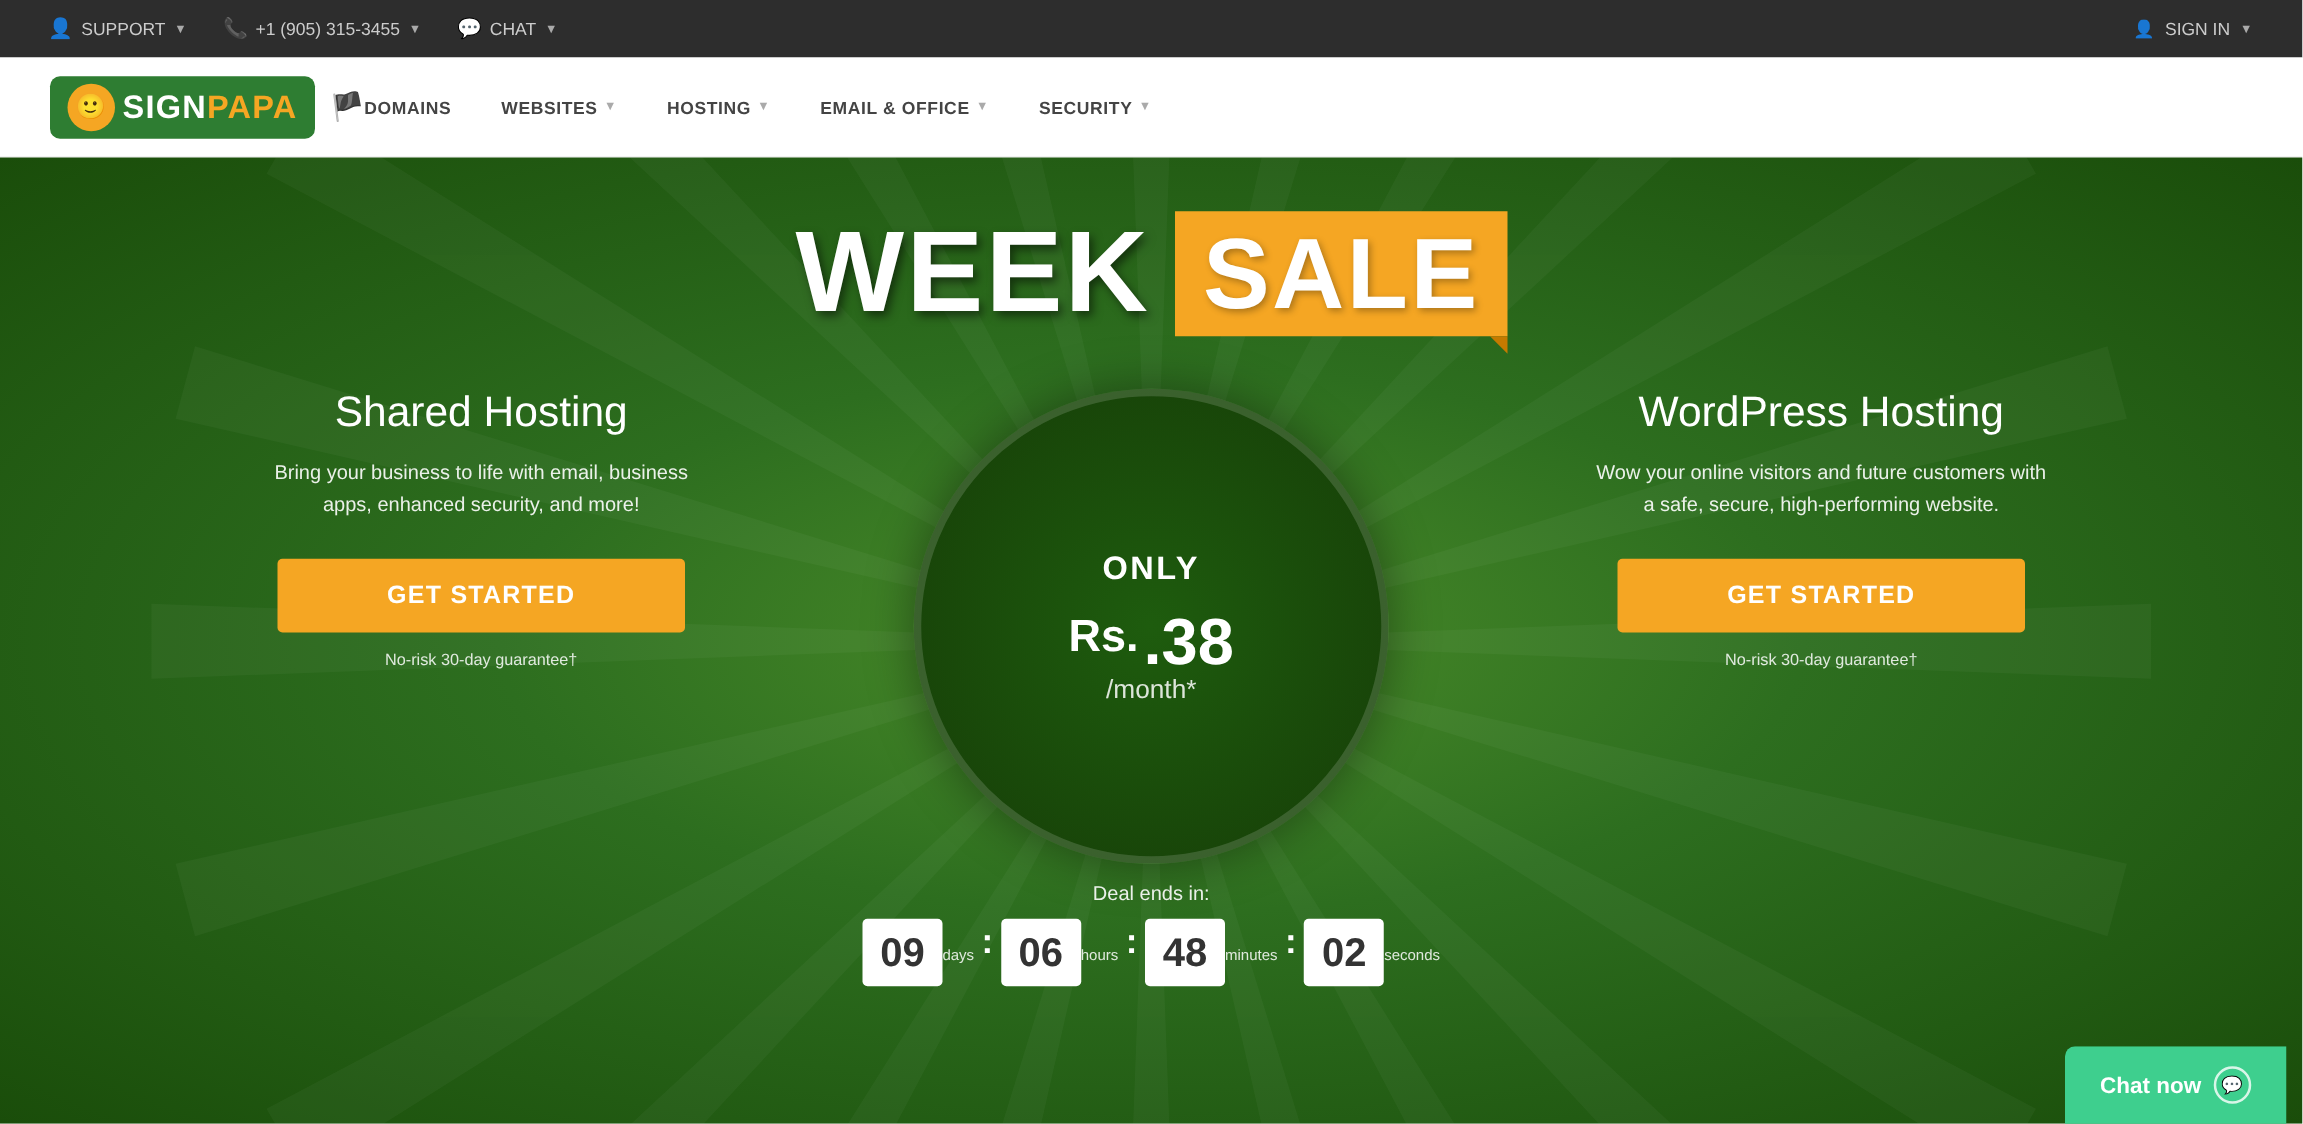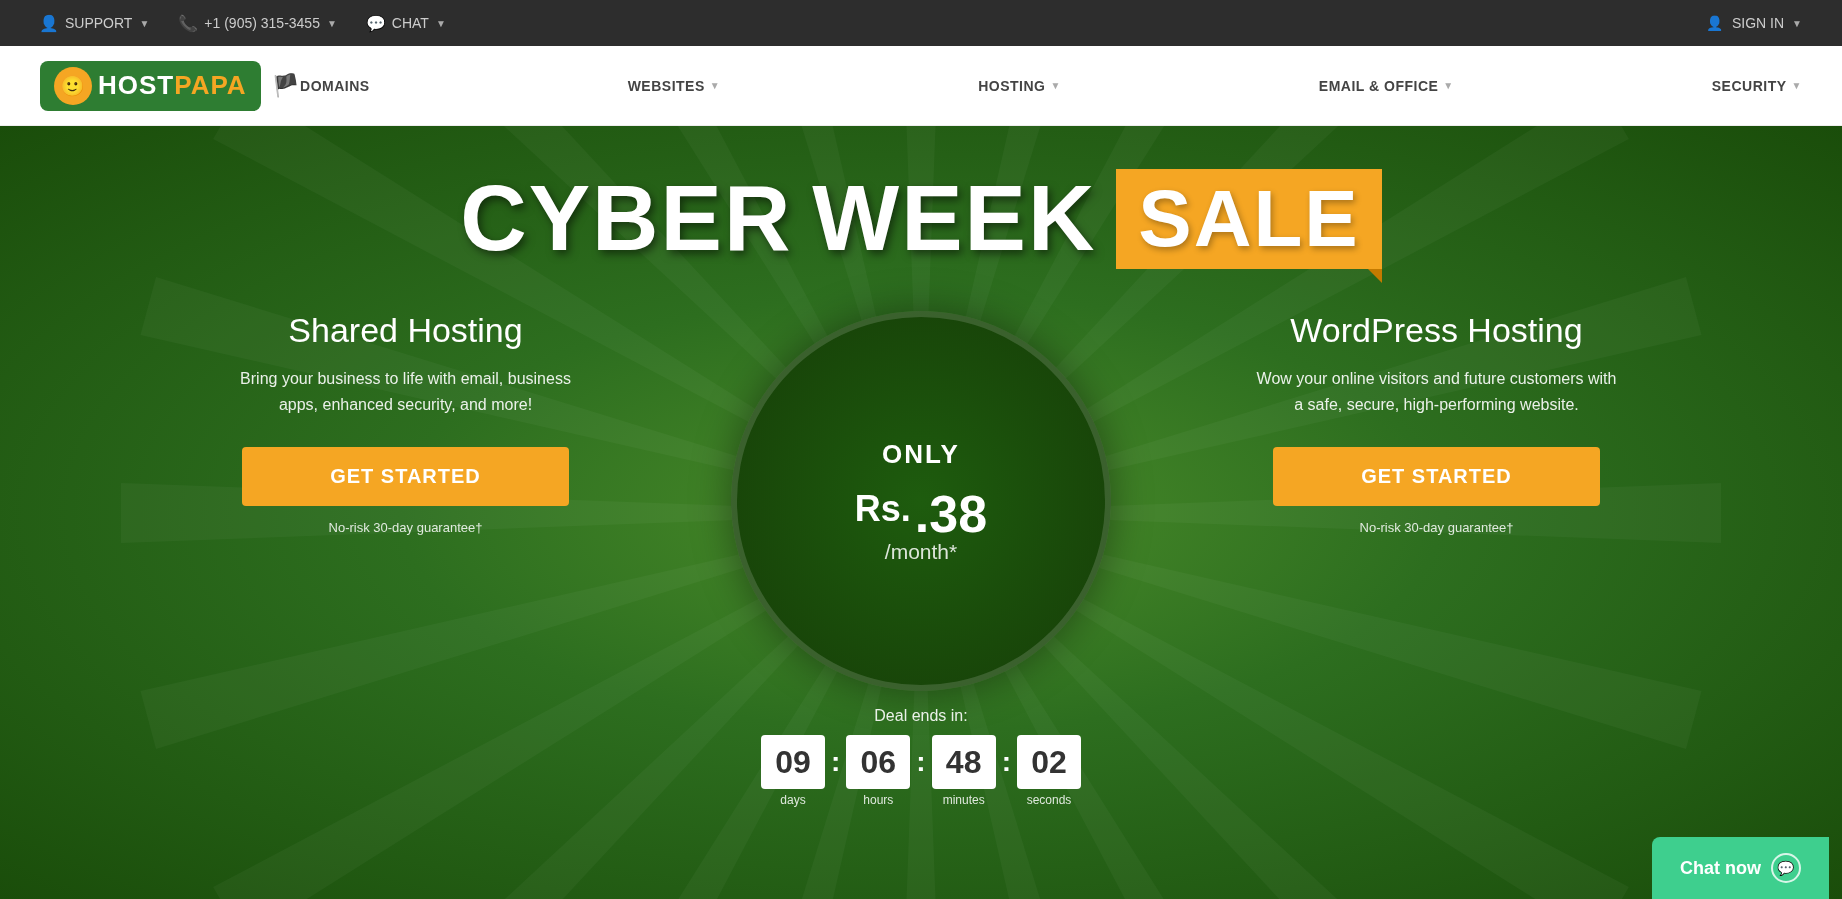--- a/index.html
+++ b/index.html
@@ -88,21 +88,21 @@
       align-items: center;
       justify-content: center;
       font-size: 20px;
     }
     .flag-icon {
       font-size: 22px;
     }
     .nav {
       flex: 1;
       display: flex;
-      justify-content: space-between;
+      justify-content: flex-start;
       align-items: center;
       gap: 40px;
     }
     .nav-item {
       display: flex;
       align-items: center;
       gap: 5px;
       color: #444;
       font-size: 14px;
       font-weight: 600;
@@ -278,21 +278,21 @@
       margin-top: 16px;
       margin-bottom: 10px;
     }
     .countdown {
       display: flex;
       align-items: center;
       gap: 6px;
     }
     .countdown-block {
       display: flex;
-      flex-direction: column;
+      flex-direction: row;
       align-items: center;
     }
     .countdown-num {
       background: #fff;
       color: #333;
       font-size: 32px;
       font-weight: 700;
       width: 64px;
       height: 54px;
       display: flex;
@@ -379,21 +379,21 @@
     <span>SIGN IN</span>
     <span class="chevron">▼</span>
   </div>
 </div>
 
 <div class="header">
   <div class="logo-area">
     <div class="logo-box">
       <div class="logo-mascot">🙂</div>
       <span class="logo-text">
-        <span style="color:#fff">HOST</span><span style="color:#f5a623">PAPA</span>
+        <span style="color:#fff">SIGN</span><span style="color:#f5a623">PAPA</span>
       </span>
     </div>
     <span class="flag-icon">🏴</span>
   </div>
   <nav class="nav">
     <div class="nav-item">
       <span>DOMAINS</span>
     </div>
     <div class="nav-item">
       <span>WEBSITES</span>
@@ -439,21 +439,20 @@
       <polygon points="0,0 15,400 -15,400" transform="rotate(270)"></polygon>
       <polygon points="0,0 15,400 -15,400" transform="rotate(285)"></polygon>
       <polygon points="0,0 15,400 -15,400" transform="rotate(300)"></polygon>
       <polygon points="0,0 15,400 -15,400" transform="rotate(315)"></polygon>
       <polygon points="0,0 15,400 -15,400" transform="rotate(330)"></polygon>
       <polygon points="0,0 15,400 -15,400" transform="rotate(345)"></polygon>
     </g>
   </svg>
 
   <div class="hero-title-row">
-    <span class="hero-title-cyber">CYBER</span>
     <span class="hero-title-week">WEEK</span>
     <div class="hero-sale-badge">
       <span>SALE</span>
     </div>
   </div>
 
   <div class="hero-content">
 
     <div class="hero-col">
       <h2 class="hero-col-title">Shared Hosting</h2>

